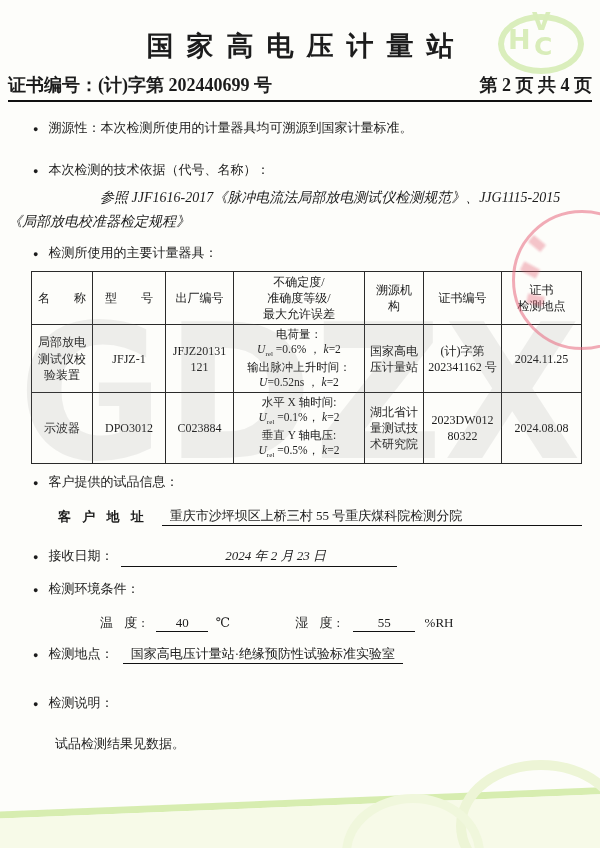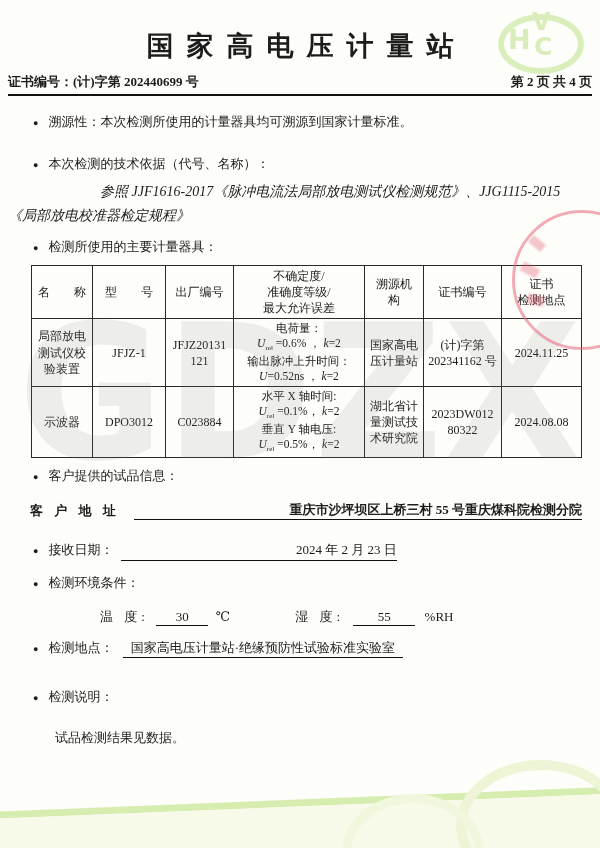--- a/index.html
+++ b/index.html
@@ -34,21 +34,21 @@
   .logo{position:absolute;top:10px;right:16px;width:86px;height:64px;z-index:1;
         font-family:"DejaVu Sans","Liberation Sans",sans-serif;color:#d9edba;}
   .logo-ellipse{position:absolute;left:0;top:4px;width:74px;height:48px;
         border:6px solid #daeebc;border-radius:50%;}
   .logo .lv{position:absolute;left:34px;top:-2px;font-size:24px;font-weight:bold;}
   .logo .lh{position:absolute;left:10px;top:14px;font-size:27px;font-weight:bold;}
   .logo .lc{position:absolute;left:36px;top:22px;font-size:25px;font-weight:bold;}
   h1.title{margin:0;padding-top:28px;text-align:center;font-size:27px;font-weight:bold;
         letter-spacing:13px;text-indent:13px;}
   .cert-line{margin:9px 8px 0 8px;display:flex;justify-content:space-between;align-items:flex-start;
-        border-bottom:2px solid #111;padding-bottom:3px;font-size:13px;font-weight:bold;}
+        border-bottom:2px solid #111;padding-bottom:3px;font-size:18px;font-weight:bold;}
 
   
   .b{display:flex;align-items:flex-start;margin-left:33px;font-size:13px;line-height:1.45;
      padding-right:14px;}
   .dot{font-size:9px;margin:4px 10px 0 0;flex:none;}
   .mt16{margin-top:17px;} .mt24{margin-top:23px;} .mt8{margin-top:9px;}
   .basis-text{margin:6px 20px 0 8px;font-size:14px;line-height:1.75;text-indent:92px;font-style:italic;}
 
   
   table.inst{border-collapse:collapse;margin:8px 0 0 31px;table-layout:fixed;
@@ -62,25 +62,25 @@
   td.unc{font-size:11.5px;line-height:1.32;}
   td.org{padding:2px 7px;}
   .it{font-style:italic;}
   sub{font-size:.62em;}
 
   
   .line{font-size:13px;}
   .ul{border-bottom:1px solid #111;display:inline-block;text-align:center;}
   .range-row{margin:9px 0 0 70px;}
   .range-value{width:66px;margin-left:24px;}
-  .addr-row{display:flex;margin:15px 18px 0 30px;align-items:flex-end;}
+  .addr-row{display:flex;margin:15px 18px 0 58px;align-items:flex-end;}
   .addr-label{font-weight:bold;letter-spacing:4px;flex:none;}
-  .addr-value{flex:1;margin-left:14px;border-bottom:1px solid #111;font-weight:bold;
-        padding-left:8px;text-align:right;}
-  .recv-value{width:242px;text-align:right;padding-left:34px;margin-left:4px;}
+  .addr-value{flex:1;margin-left:14px;border-bottom:1px solid #111;font-weight:normal;
+        padding-left:8px;text-align:left;}
+  .recv-value{width:242px;text-align:center;padding-left:34px;margin-left:4px;font-style:italic;}
   .env-row{margin:15px 0 0 100px;}
   .sp4{letter-spacing:4px;}
   .temp-value{width:52px;margin:0 4px;}
   .hum-label{margin-left:62px;}
   .hum-value{width:62px;margin:0 6px;}
   .loc-value{margin-left:6px;padding:0 8px;}
   .note-text{margin:22px 0 0 55px;font-size:13px;}
 </style>
 </head>
 <body>
@@ -198,21 +198,21 @@
       <span class="ul recv-value">2024 年 2 月 23 日</span>
     </span>
   </div>
 
   <div class="b" style="margin-top:13px;">
     <span class="dot">●</span>
     <span>检测环境条件：</span>
   </div>
   <div class="line env-row">
     <span class="sp4">温  度:</span>
-    <span class="ul temp-value">30</span>
+    <span class="ul temp-value">40</span>
     <span>℃</span>
     <span class="sp4 hum-label">湿  度:</span>
     <span class="ul hum-value">55</span>
     <span>%RH</span>
   </div>
 
   <div class="b" style="margin-top:13px;">
     <span class="dot">●</span>
     <span>
       <span>检测地点：</span>

